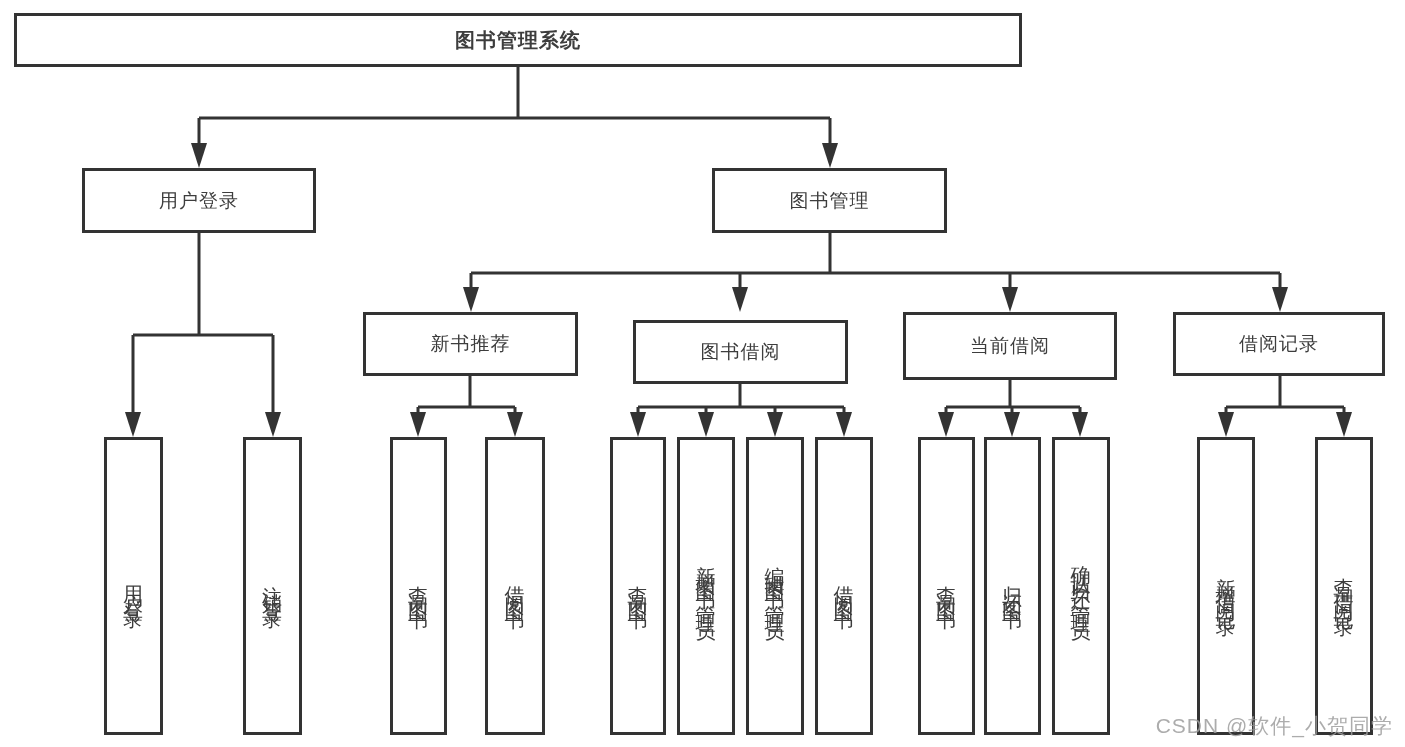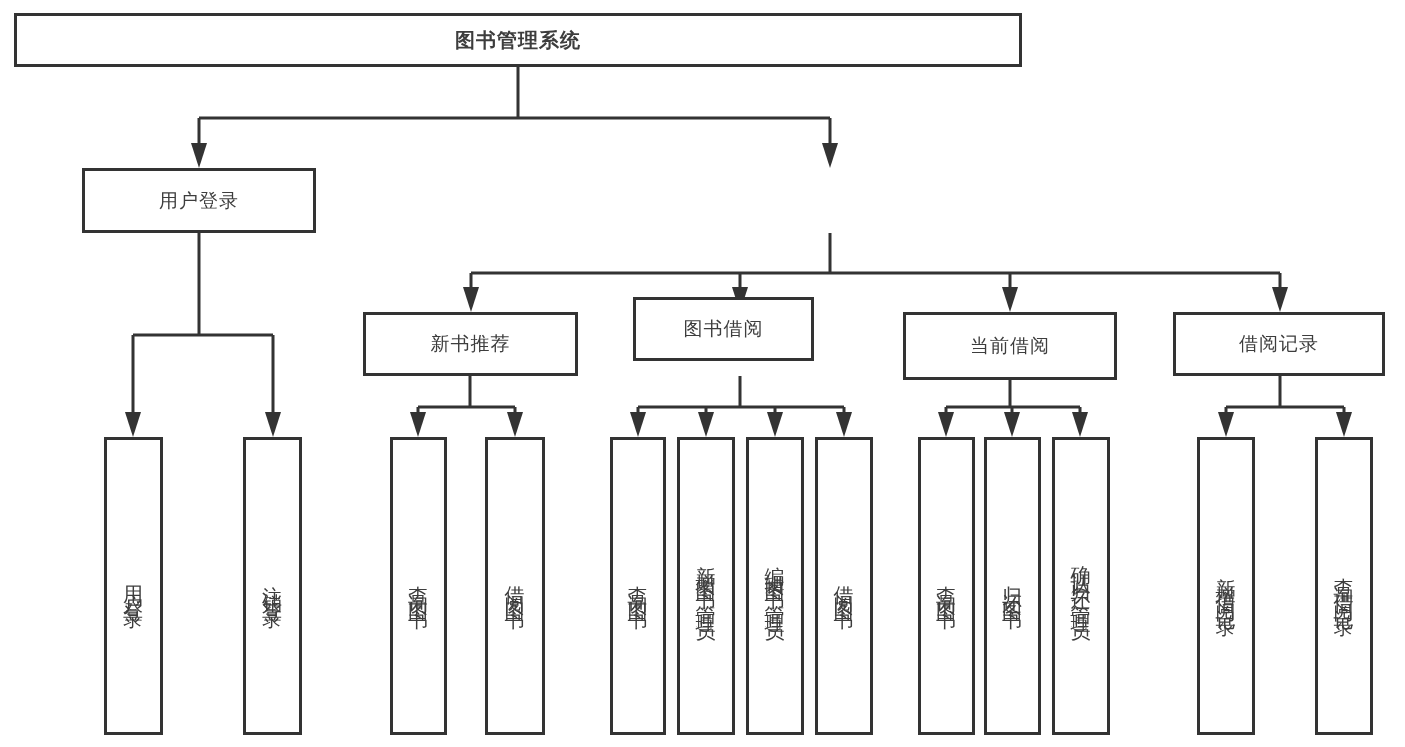--- a/index.html
+++ b/index.html
@@ -91,25 +91,28 @@
     <polygon points="1344,437 1336,412 1352,412"></polygon>
   </svg>
 
   <div class="node root" style="left:14px;top:13px;width:1008px;height:54px">
     <span>图书管理系统</span>
   </div>
 
   <div class="node" style="left:82px;top:168px;width:234px;height:65px">
     <span>用户登录</span>
   </div>
+  <div class="node" style="left:712px;top:168px;width:235px;height:65px">
+    <span>图书管理</span>
+  </div>
 
   <div class="node" style="left:363px;top:312px;width:215px;height:64px">
     <span>新书推荐</span>
   </div>
-  <div class="node" style="left:633px;top:297px;width:181px;height:64px">
+  <div class="node" style="left:633px;top:320px;width:215px;height:64px">
     <span>图书借阅</span>
   </div>
   <div class="node" style="left:903px;top:312px;width:214px;height:68px">
     <span>当前借阅</span>
   </div>
   <div class="node" style="left:1173px;top:312px;width:212px;height:64px">
     <span>借阅记录</span>
   </div>
 
   <div class="node vert" style="left:104px;top:437px;width:59px;height:298px">
@@ -149,13 +152,14 @@
     <span>确认归还（管理员）</span>
   </div>
 
   <div class="node vert" style="left:1197px;top:437px;width:58px;height:298px">
     <span>新增借阅记录</span>
   </div>
   <div class="node vert" style="left:1315px;top:437px;width:58px;height:298px">
     <span>查询借阅记录</span>
   </div>
 
+  <div class="watermark">CSDN @软件_小贺同学</div>
 </div>
 
 </body></html>

